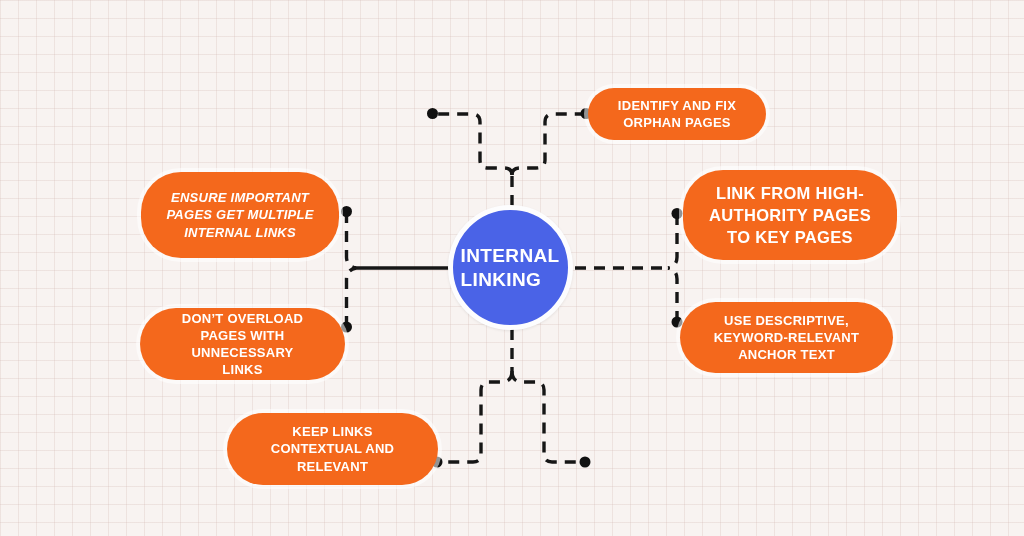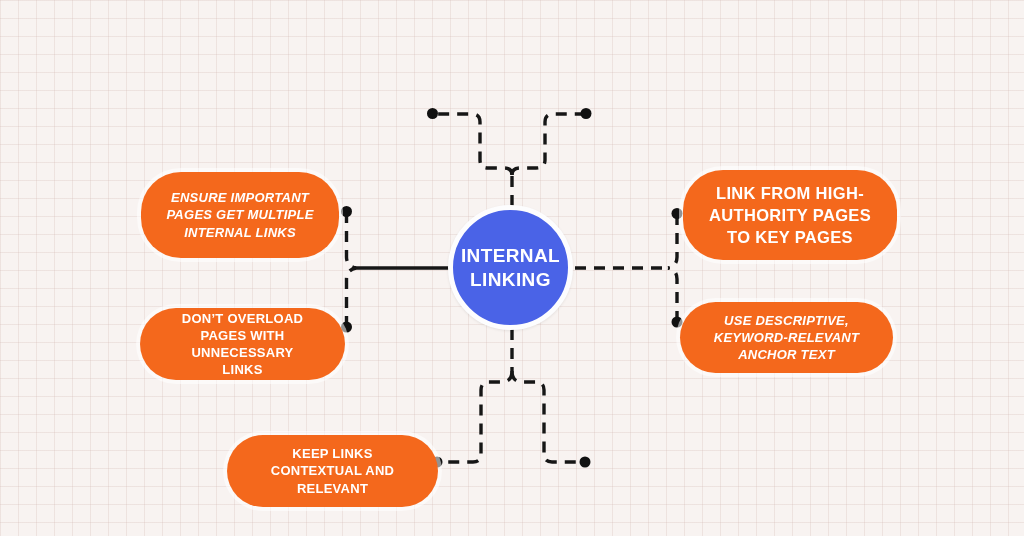--- a/index.html
+++ b/index.html
@@ -41,36 +41,35 @@
     border-radius: 40px;
     box-shadow: 0 0 0 4px rgba(255,255,255,0.55);
     box-sizing: border-box;
   }
      .n0 { left: 240px; top: 82px;  width: 189px; height: 62px; padding: 0 14px; }
     .n1 { left: 588px; top: 88px;  width: 178px; height: 52px; padding: 0 14px; }
    .n2 { left: 141px; top: 172px; width: 198px; height: 86px; padding: 0 14px; font-style: italic; }
   .n3 { left: 683px; top: 170px; width: 214px; height: 90px; padding: 0 16px;
                          font-size: 16.5px; line-height: 1.35; }
    .n4 { left: 140px; top: 308px; width: 205px; height: 72px; padding: 6px 32px; align-items: center; }
-  .n5 { left: 680px; top: 302px; width: 213px; height: 71px; padding: 0 16px; font-style: italic; }
-  .n6 { left: 227px; top: 435px; width: 211px; height: 72px; padding: 0 30px; }
+  .n5 { left: 680px; top: 302px; width: 213px; height: 71px; padding: 0 16px; }
+  .n6 { left: 227px; top: 413px; width: 211px; height: 72px; padding: 0 30px; }
   .n7 { left: 588px; top: 425px; width: 210px; height: 72px; padding: 0 30px; }
   .center-node {
     position: absolute;
     left: 448px; top: 205px;
     width: 115px; height: 115px;
     background: #4A63E7;
     border: 5px solid #FDFDFE;
     border-radius: 50%;
     color: #FFFFFF;
     font-weight: 700;
     font-size: 19px;
     line-height: 1.25;
     letter-spacing: 0.02em;
-    text-align: center;
     display: flex;
     align-items: center;
     justify-content: center;
     box-shadow: 0 1px 3px rgba(0,0,0,0.08);
   }
   .center-node span { display: block; width: 100px; }
 </style>
 </head>
 <body>
 
@@ -114,20 +113,23 @@
       <circle cx="677" cy="322" r="5.5"></circle>
       <circle cx="437" cy="462" r="5.5"></circle>
       <circle cx="585" cy="462" r="5.5"></circle>
     </g>
   </svg>
 
   <div class="center-node">
     <span>INTERNAL LINKING</span>
   </div>
 
+  <div class="node n1">
+    <span>IDENTIFY AND FIX ORPHAN PAGES</span>
+  </div>
   <div class="node n2">
     <span>ENSURE IMPORTANT PAGES GET MULTIPLE INTERNAL LINKS</span>
   </div>
   <div class="node n3">
     <span>LINK FROM HIGH-AUTHORITY PAGES TO KEY PAGES</span>
   </div>
   <div class="node n4">
     <span>DON’T OVERLOAD PAGES WITH UNNECESSARY LINKS</span>
   </div>
   <div class="node n5">

